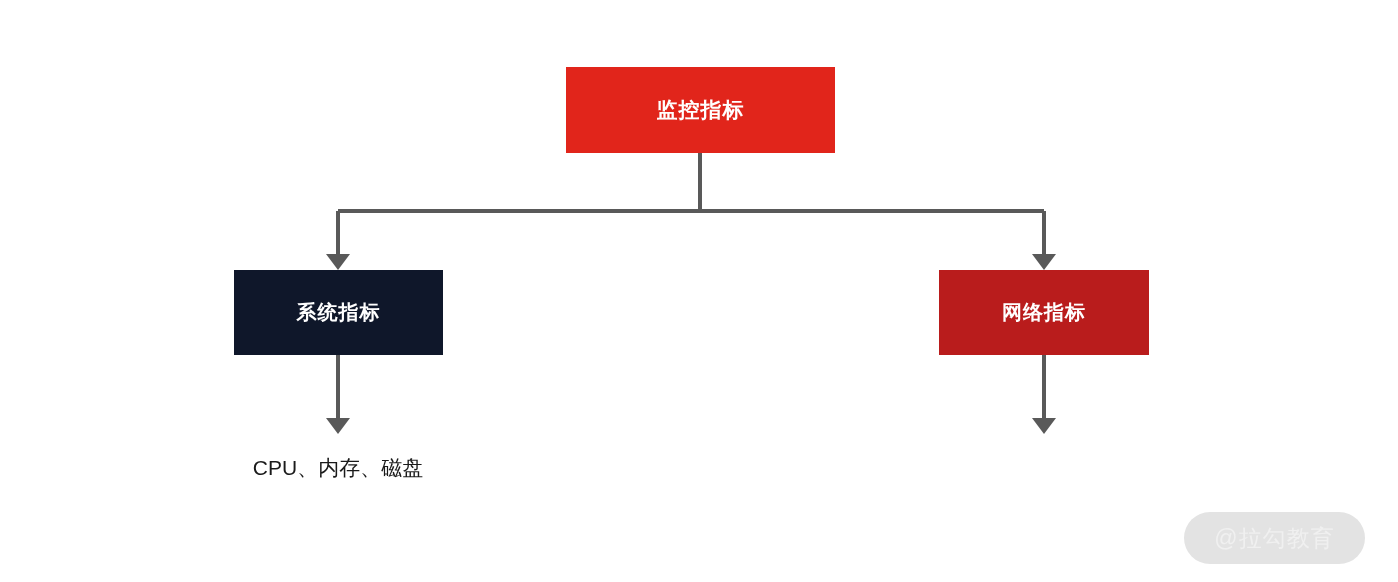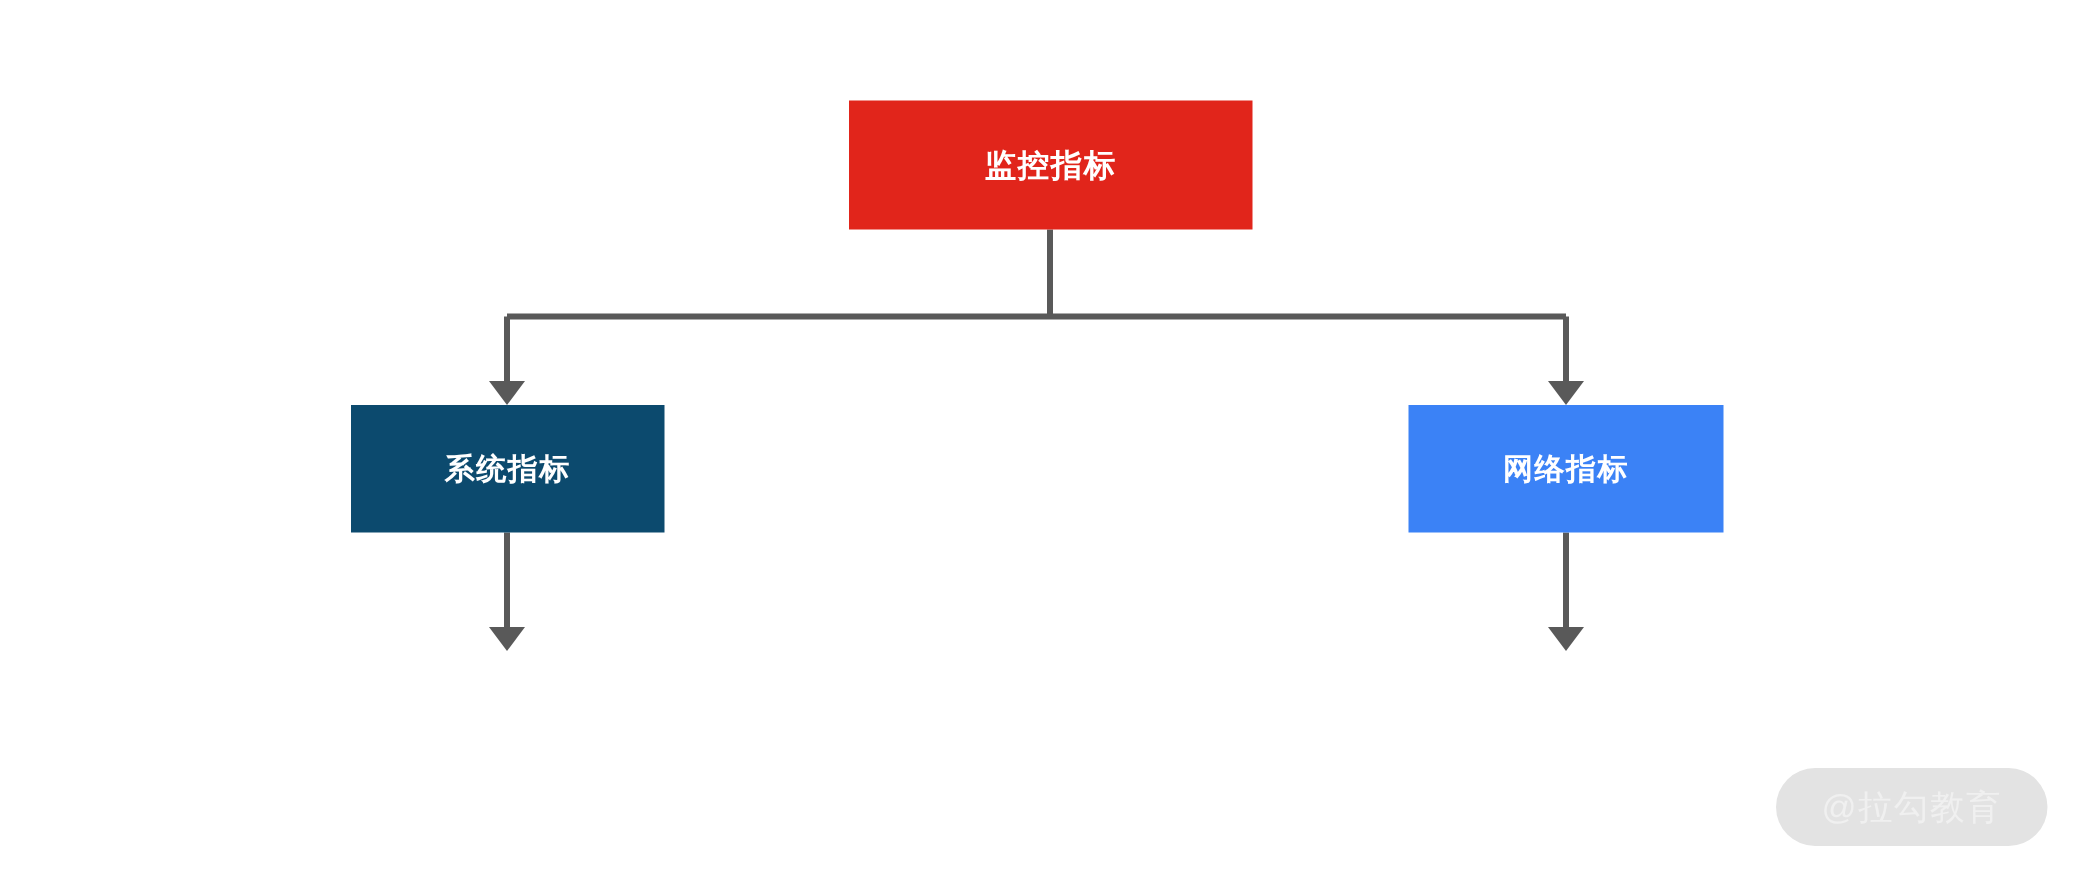--- a/index.html
+++ b/index.html
@@ -132,27 +132,28 @@
       <polygon points="1032,254 1056,254 1044,270"></polygon>
       <polygon points="326,418 350,418 338,434"></polygon>
       <polygon points="1032,418 1056,418 1044,434"></polygon>
     </g>
   </svg>
 
   <div class="node node-root" style="background:#E1251B">
     <span class="node-label">监控指标</span>
   </div>
 
-  <div class="node node-system" style="background:#0c4a6e">
+  <div class="node node-system" style="background:#0f172a">
     <span class="node-label">系统指标</span>
   </div>
 
-  <div class="node node-network" style="background:#3b82f6">
+  <div class="node node-network" style="background:#b91c1c">
     <span class="node-label">网络指标</span>
   </div>
 
+  <div class="leaf-text leaf-system">CPU、内存、磁盘</div>
 
 
   <div class="watermark">
     <span class="watermark-text">@拉勾教育</span>
   </div>
 
 </div>
 
 </body></html>

